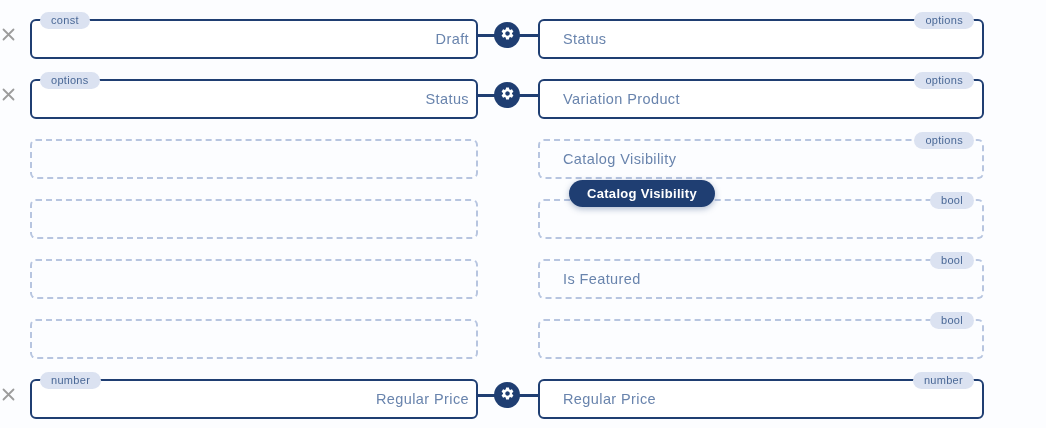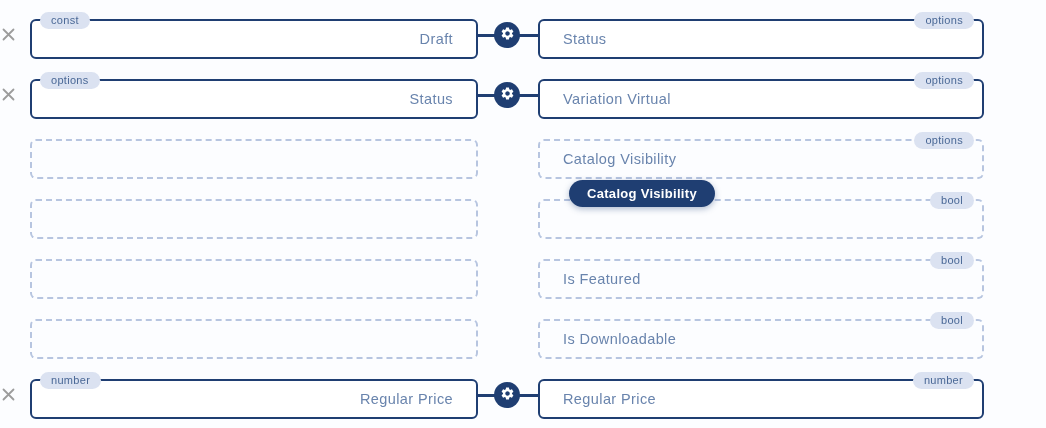--- a/index.html
+++ b/index.html
@@ -48,21 +48,21 @@
   .fieldbox.dashed {
     background: transparent;
     border: 2px dashed #b7c5e0;
     border-radius: 6px;
   }
   .fieldbox .label {
     font-size: 14.5px;
     letter-spacing: 0.4px;
     color: #6984ad;
   }
-  .fieldbox.left .label  { margin-right: 23px; }
+  .fieldbox.left .label  { margin-right: 7px; }
   .fieldbox.right .label { margin-left: 23px; }
   .type-badge {
     position: absolute;
     top: -9px;
     height: 17px;
     line-height: 13px;
     padding: 2px 11px;
     background: #dbe2f1;
     border-radius: 9px;
     font-size: 11px;
@@ -161,21 +161,21 @@
     <div class="connector-line"></div>
     <button class="gear-btn">
       <span>
         <svg width="15" height="15" viewBox="0 0 24 24">
             <path fill="#ffffff" d="M19.14 12.94c.04-.3.06-.61.06-.94 0-.32-.02-.64-.07-.94l2.03-1.58c.18-.14.23-.41.12-.61l-1.92-3.32c-.12-.22-.37-.29-.59-.22l-2.39.96c-.5-.38-1.03-.7-1.62-.94l-.36-2.54c-.04-.24-.24-.41-.48-.41h-3.84c-.24 0-.43.17-.47.41l-.36 2.54c-.59.24-1.13.57-1.62.94l-2.39-.96c-.22-.08-.47 0-.59.22L2.74 8.87c-.12.21-.08.47.12.61l2.03 1.58c-.05.3-.09.63-.09.94s.02.64.07.94l-2.03 1.58c-.18.14-.23.41-.12.61l1.92 3.32c.12.22.37.29.59.22l2.39-.96c.5.38 1.03.7 1.62.94l.36 2.54c.05.24.24.41.48.41h3.84c.24 0 .44-.17.47-.41l.36-2.54c.59-.24 1.13-.56 1.62-.94l2.39.96c.22.08.47 0 .59-.22l1.92-3.32c.12-.22.07-.47-.12-.61l-2.01-1.58zM12 15.6c-1.98 0-3.6-1.62-3.6-3.6s1.62-3.6 3.6-3.6 3.6 1.62 3.6 3.6-1.62 3.6-3.6 3.6z"></path>
           </svg>
       </span>
     </button>
     <div class="fieldbox right">
       <span class="type-badge tr">options</span>
-      <span class="label">Variation Virtual</span>
+      <span class="label">Variation Product</span>
     </div>
   </div>
 
   <div class="row">
     <div class="fieldbox left dashed"></div>
     <div class="fieldbox right dashed">
       <span class="type-badge tr">options</span>
       <span class="label">Catalog Visibility</span>
     </div>
   </div>
@@ -192,21 +192,20 @@
     <div class="fieldbox right dashed">
       <span class="type-badge tr">bool</span>
       <span class="label">Is Featured</span>
     </div>
   </div>
 
   <div class="row">
     <div class="fieldbox left dashed"></div>
     <div class="fieldbox right dashed">
       <span class="type-badge tr">bool</span>
-      <span class="label">Is Downloadable</span>
     </div>
   </div>
 
   <div class="row">
     <button class="remove-btn">
       <span>
         <svg width="15" height="15" viewBox="0 0 15 15">
             <path d="M2.5 2.5 L12.5 12.5 M12.5 2.5 L2.5 12.5" stroke="#9c9c9c" stroke-width="1.8" stroke-linecap="round"></path>
           </svg>
       </span>

